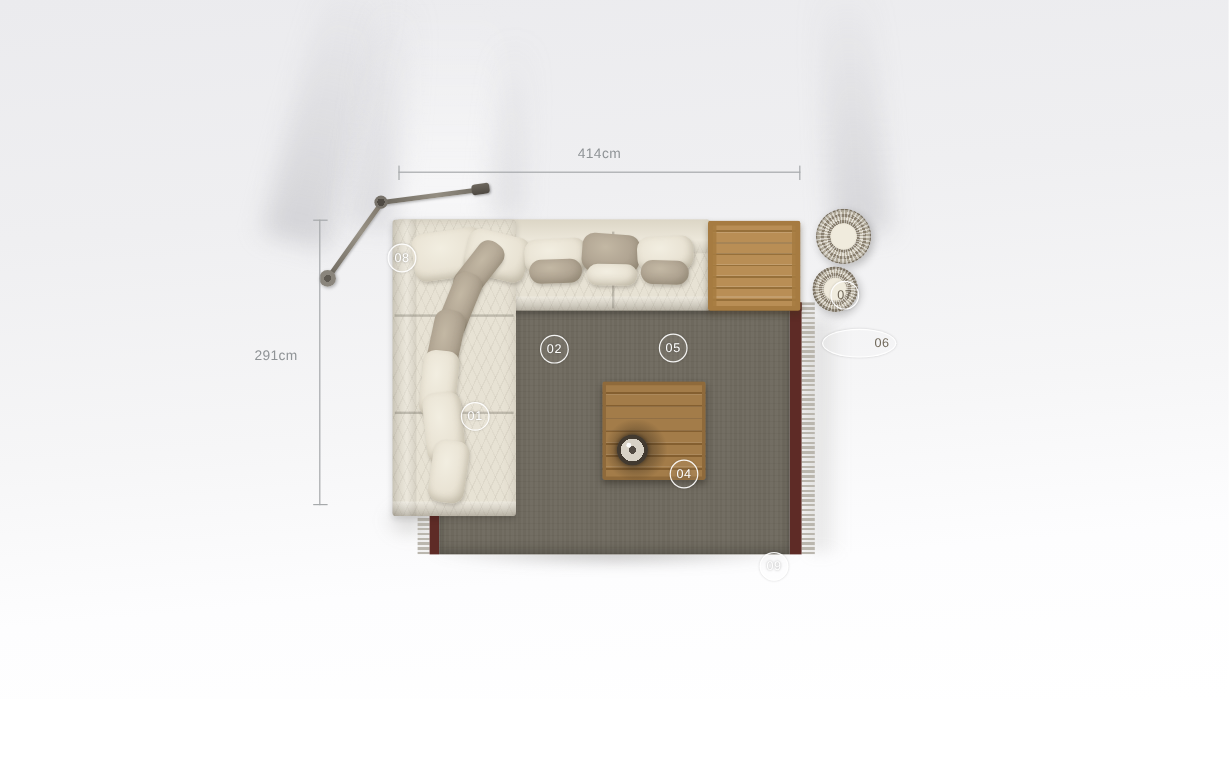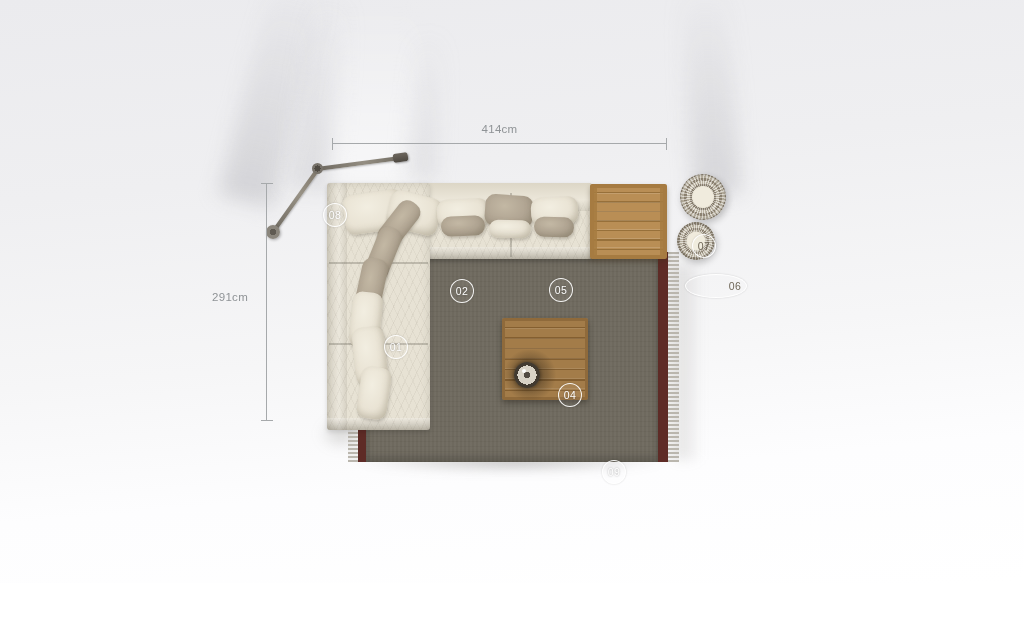--- a/index.html
+++ b/index.html
@@ -187,15 +187,15 @@
     <div class="dim-v-label">291cm</div>
   </div>
 
   <div class="badge" style="left:384px;top:287px;">01</div>
   <div class="badge" style="left:450px;top:231px;">02</div>
   <div class="badge" style="left:549px;top:230px;">05</div>
   <div class="badge" style="left:558px;top:335px;">04</div>
   <div class="badge on-light" style="left:685px;top:226px;padding-left:38px;">06</div>
   <div class="badge on-light" style="left:692px;top:186px;">07</div>
   <div class="badge" style="left:323px;top:155px;">08</div>
-  <div class="badge" style="left:602px;top:412px;">09</div>
+  <div class="badge" style="left:633px;top:412px;">09</div>
 
 </div>
 
 </body></html>

